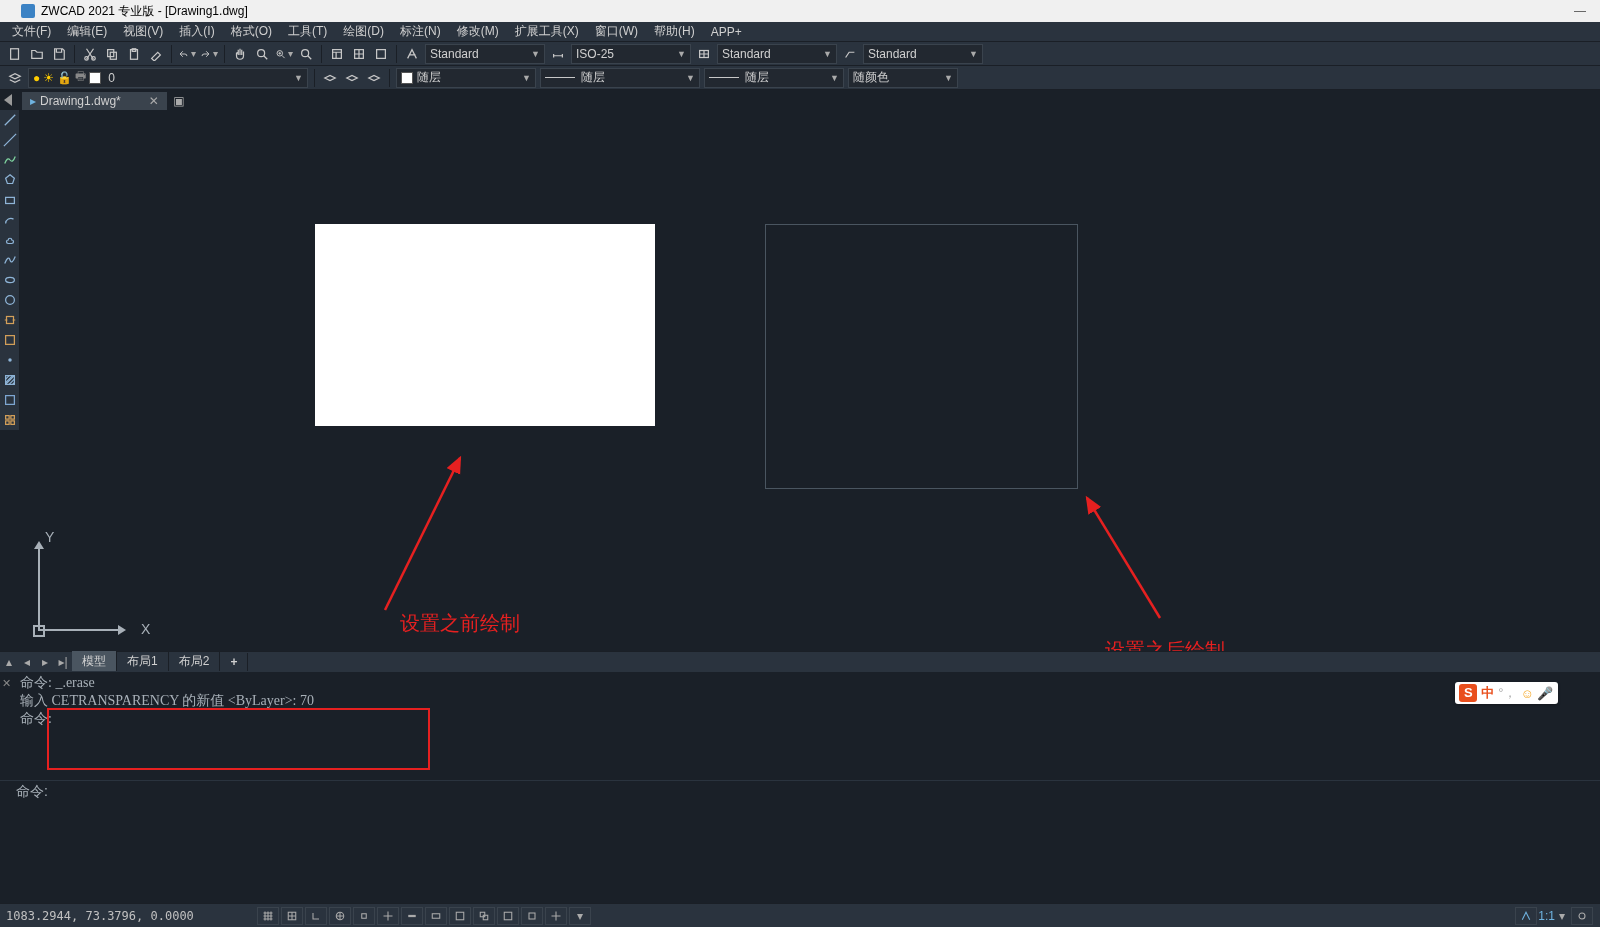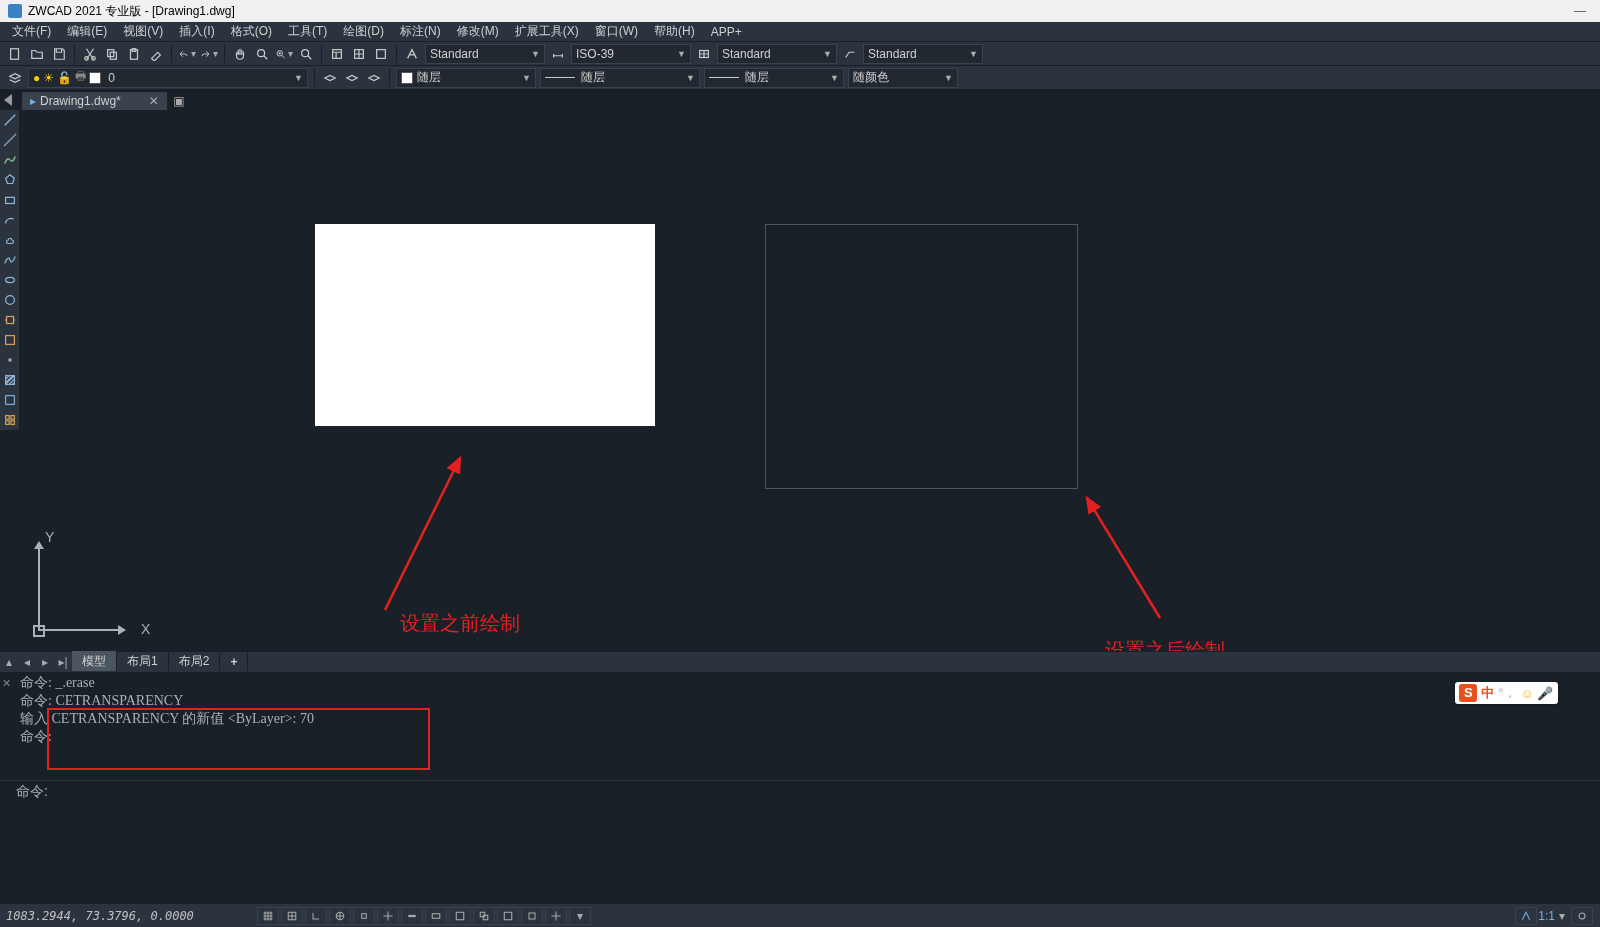--- a/index.html
+++ b/index.html
@@ -1,19 +1,19 @@
 <!DOCTYPE html>
 <html><head>
 <meta charset="utf-8">
 <style>
 * { margin: 0; padding: 0; box-sizing: border-box; font-family: "Microsoft YaHei", SimSun, Arial, sans-serif; }
 body { background: #1a2028; color: #c8c8c8; font-size: 12px; width: 1600px; height: 927px; overflow: hidden; position: relative; }
 
 
-.titlebar { height: 22px; background: #f0f0f0; color: #000; display: flex; align-items: center; padding-left: 8px; font-size: 12px; }
+.titlebar { height: 22px; background: #f0f0f0; color: #000; display: flex; align-items: center; padding-left: 21px; font-size: 12px; }
 .titlebar .logo { width: 14px; height: 14px; background: #3b82c4; margin-right: 6px; border-radius: 2px; }
 .titlebar .spacer { flex: 1; }
 .titlebar .winbtn { width: 40px; height: 22px; text-align: center; line-height: 22px; color: #555; }
 
 
 .menubar { height: 20px; background: #2a333e; display: flex; align-items: center; padding-left: 4px; border-bottom: 1px solid #1a1f26; }
 .menubar .mitem { padding: 0 8px; color: #d0d0d0; cursor: pointer; white-space: nowrap; }
 
 
 .toolbar { height: 24px; background: #2a333e; display: flex; align-items: center; padding-left: 4px; border-bottom: 1px solid #1a1f26; }
@@ -66,21 +66,21 @@
 
 .cmdarea { position: absolute; left: 0; top: 671px; right: 0; height: 131px; background: #1a2028; color: #a8b0b8; font-family: SimSun, monospace; font-size: 14px; padding: 2px 4px; line-height: 18px; border-top: 1px solid #2a333e; }
 .cmdarea .closebtn { position: absolute; left: 2px; top: 2px; color: #888; cursor: pointer; font-size: 11px; }
 .cmdline { white-space: pre; padding-left: 16px; font-family: Liberation Serif, serif; }
 .redbox { position: absolute; left: 47px; top: 36px; width: 383px; height: 62px; border: 2px solid #e62020; pointer-events: none; }
 .cmdinput-row { position: absolute; bottom: 2px; left: 0; right: 0; height: 20px; border-top: 1px solid #2a333e; display: flex; align-items: center; padding-left: 16px; }
 .cmdinput { background: transparent; border: none; color: #a8b0b8; font-family: inherit; font-size: 14px; outline: none; flex: 1; }
 
 
 .statusbar { position: absolute; left: 0; bottom: 0; right: 0; height: 24px; background: #2a333e; display: flex; align-items: center; padding: 0 6px; border-top: 1px solid #1a1f26; color: #c0c0c0; font-size: 12px; }
-.statusbar .coords { font-family: monospace; flex: 0 0 250px; font-style: italic; }
+.statusbar .coords { font-family: monospace; flex: 0 0 250px; }
 .statusbar .sbtn { width: 22px; height: 18px; border: 1px solid #3a434d; margin: 0 1px; display: flex; align-items: center; justify-content: center; cursor: pointer; color: #aaa; }
 .statusbar .sbtn svg { width: 12px; height: 12px; }
 .statusbar .flex { flex: 1; }
 .statusbar .rlabel { margin-left: 4px; color: #aaa; }
 .statusbar .ratio { color: #6fb3e0; }
 
 
 .ime { position: absolute; right: 42px; top: 682px; background: #fff; border-radius: 3px; padding: 2px 4px; display: flex; align-items: center; gap: 4px; font-size: 13px; box-shadow: 0 1px 3px rgba(0,0,0,0.3); }
 .ime .slogo { background: #e94f1d; color: #fff; width: 18px; height: 18px; border-radius: 3px; text-align: center; line-height: 18px; font-weight: bold; }
 .ime .pill { color: #e94f1d; font-weight: bold; }
@@ -222,21 +222,21 @@
   <div class="combo" style="min-width:120px">
       <span class="ctext">Standard</span>
       <span class="carrow">▼</span>
     </div>
   <span class="tbtn">
       <svg viewBox="0 0 16 16">
         <path class="icon-stroke" d="M3 10h10M3 8v4M13 8v4"></path>
       </svg>
     </span>
   <div class="combo" style="min-width:120px">
-      <span class="ctext">ISO-39</span>
+      <span class="ctext">ISO-25</span>
       <span class="carrow">▼</span>
     </div>
   <span class="tbtn">
       <svg viewBox="0 0 16 16">
         <rect class="icon-stroke" x="3" y="4" width="10" height="8"></rect>
         <path class="icon-stroke" d="M3 8h10M8 4v8"></path>
       </svg>
     </span>
   <div class="combo" style="min-width:120px">
       <span class="ctext">Standard</span>
@@ -453,21 +453,20 @@
   </div>
   <span class="btab active">模型</span>
   <span class="btab">布局1</span>
   <span class="btab">布局2</span>
   <span class="btab plus">+</span>
 </div>
 
 <div class="cmdarea">
   <span class="closebtn">✕</span>
   <div class="cmdline">命令: _.erase</div>
-  <div class="cmdline">命令: CETRANSPARENCY</div>
   <div class="cmdline">输入 CETRANSPARENCY 的新值 &lt;ByLayer&gt;: 70</div>
   <div class="cmdline">命令:</div>
   <div class="redbox"></div>
   <div class="cmdinput-row">
     <span>命令:</span>
     <input class="cmdinput" style="">
   </div>
 </div>
 
 <div class="ime">

